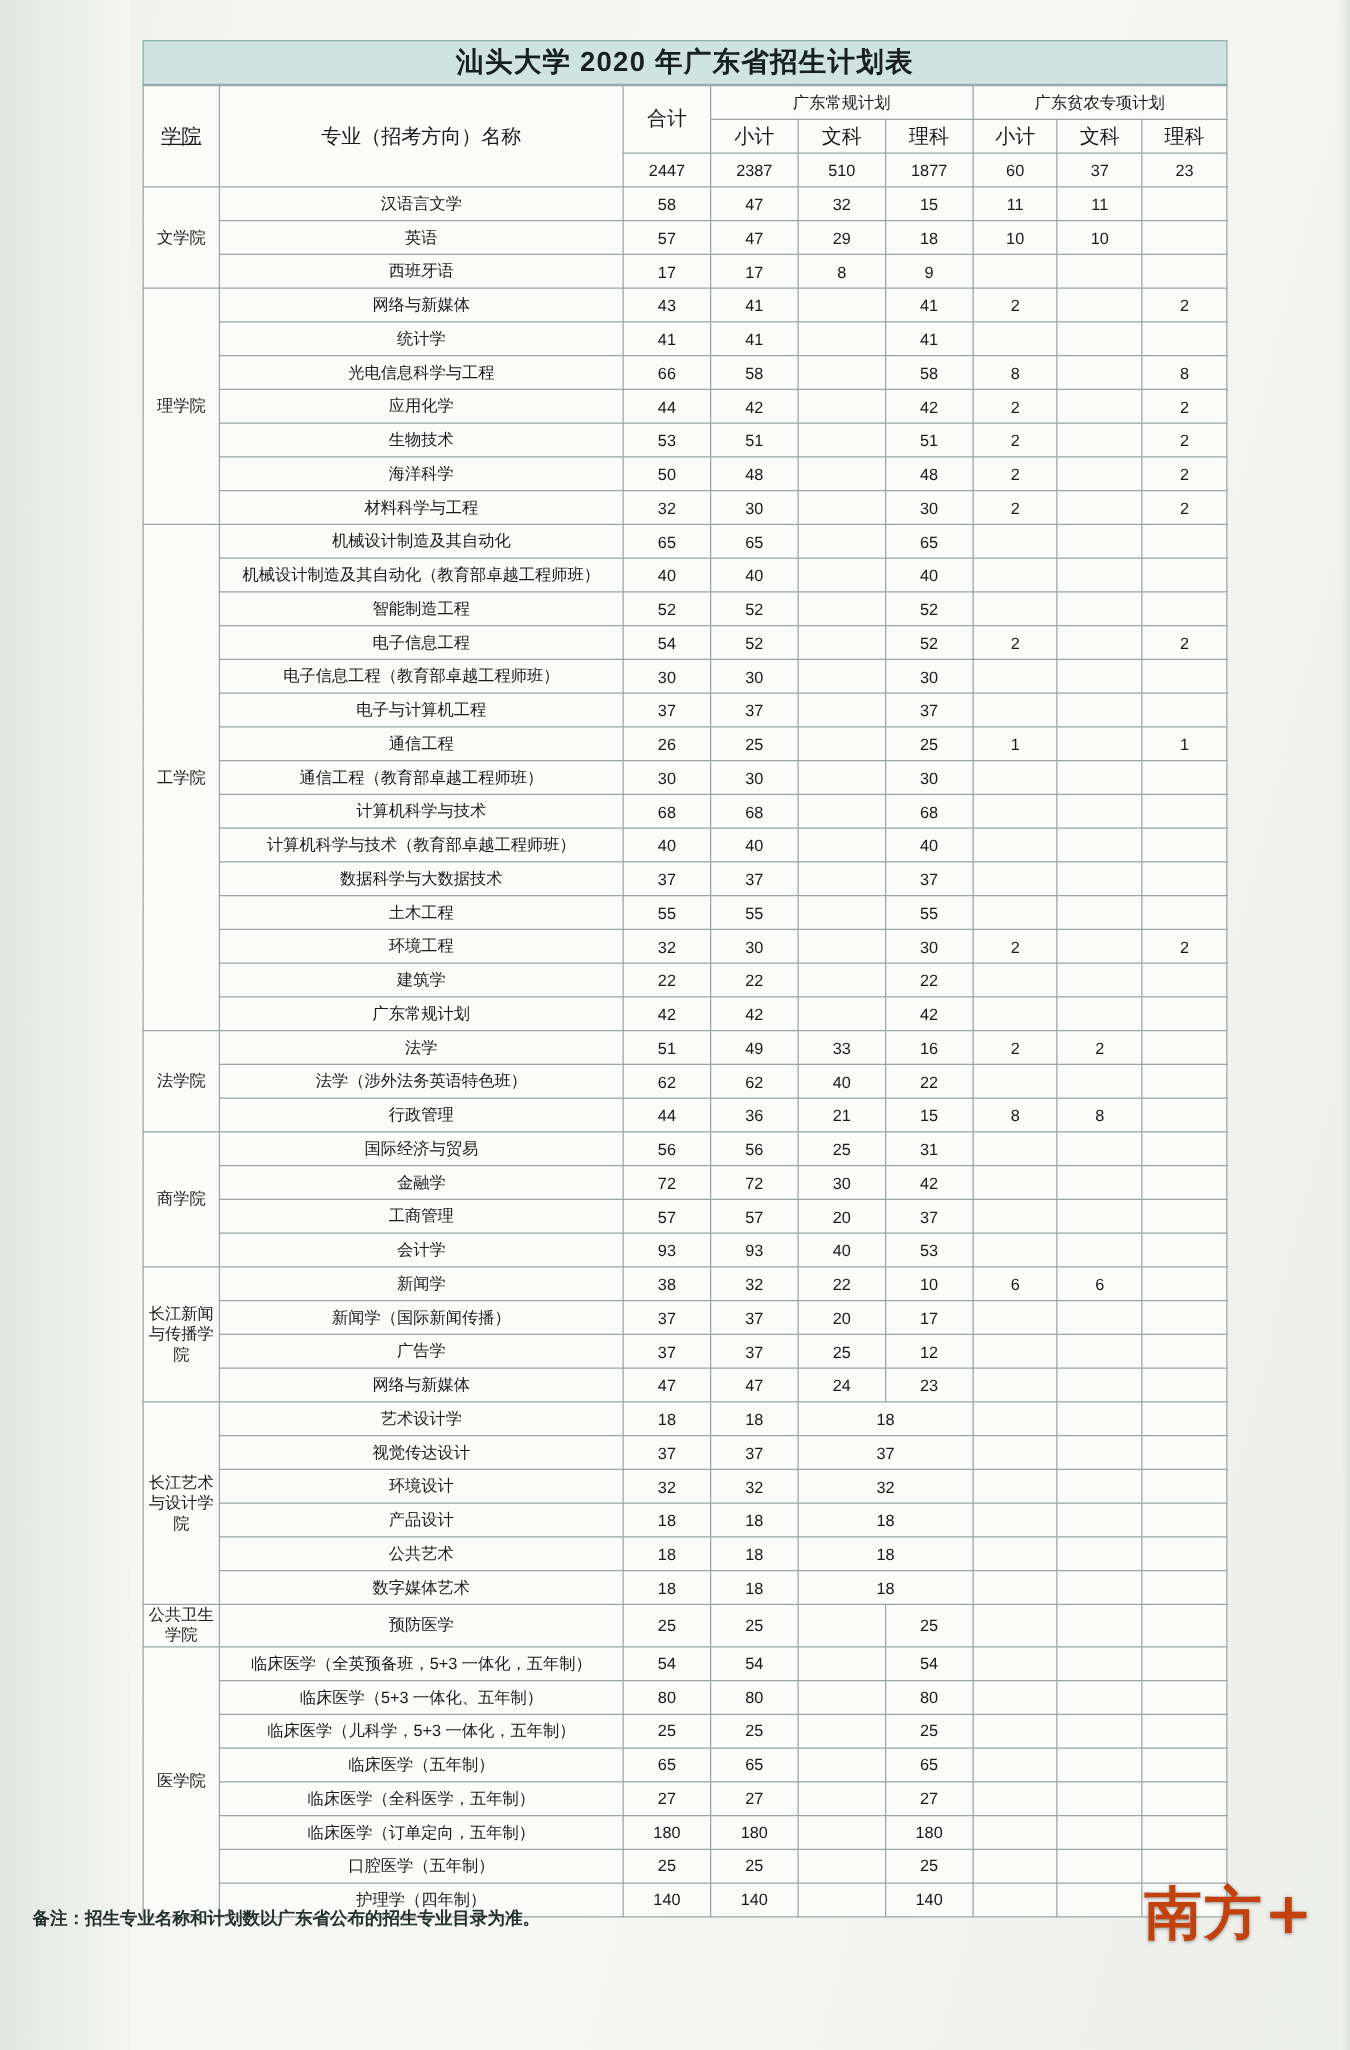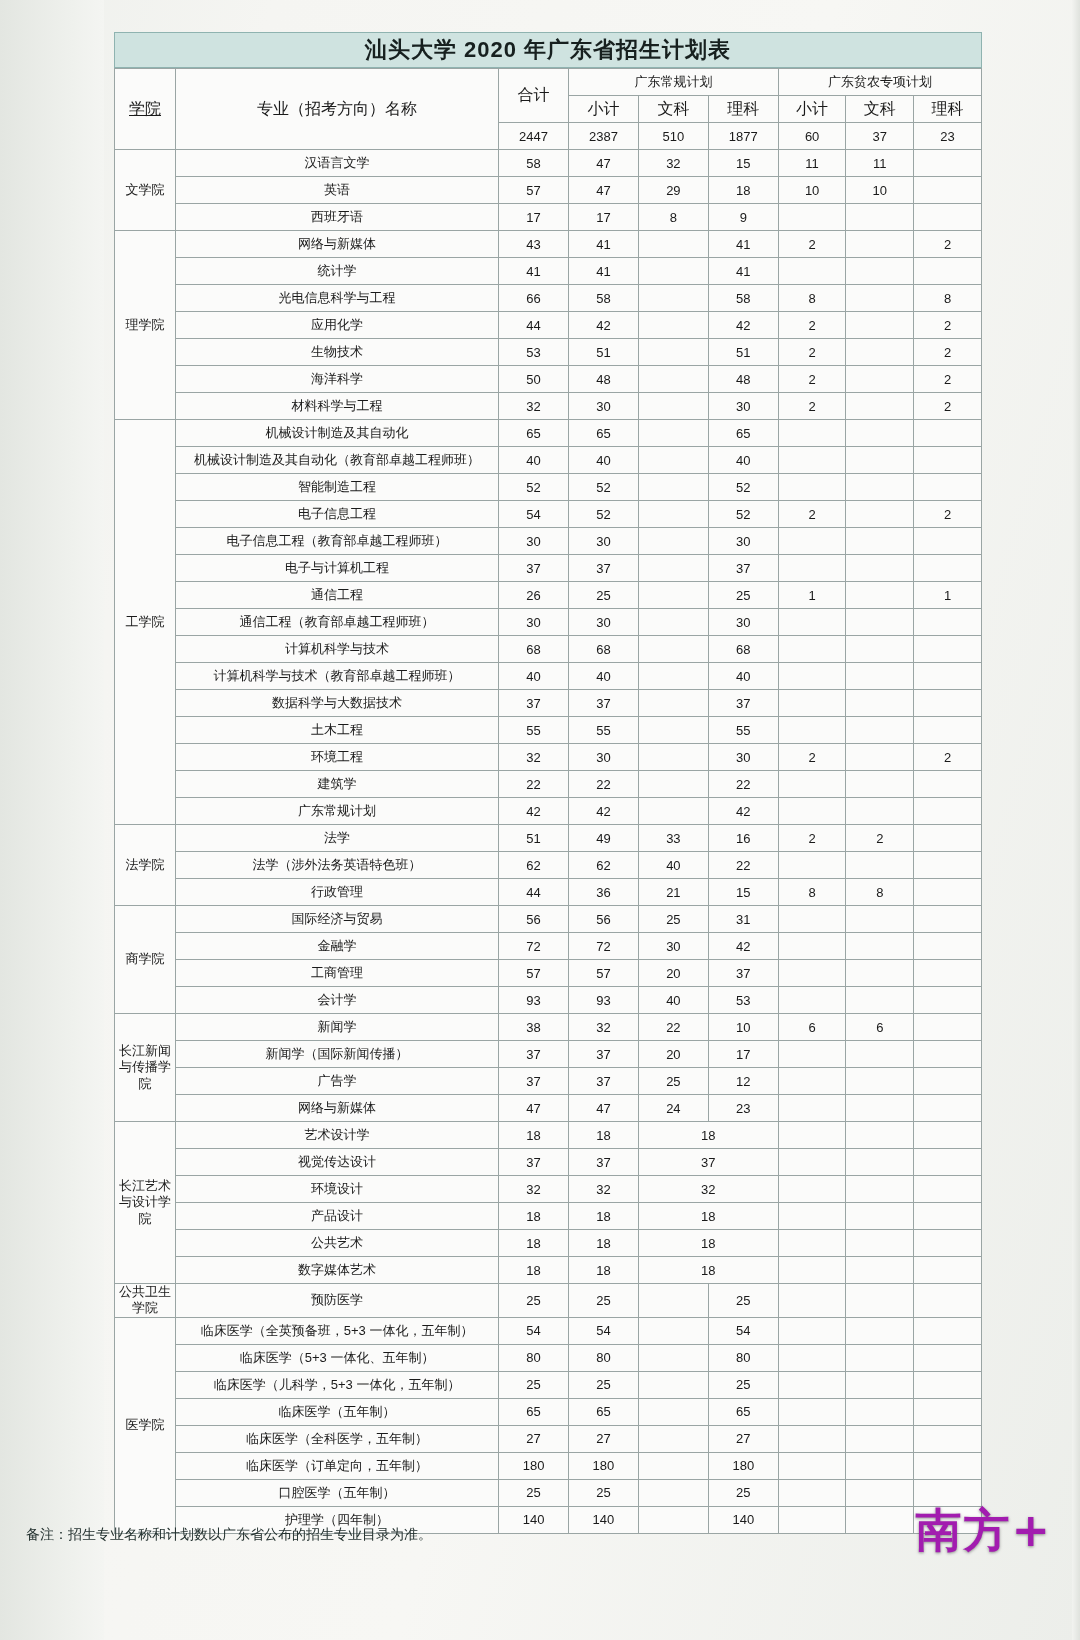--- a/index.html
+++ b/index.html
@@ -64,25 +64,25 @@
     text-align:center;
     padding:0 6px;
   }
   .w-college{width:54px;text-decoration:underline;}
   .w-major{width:290px;}
   .w-num{width:62px;}
   .w-num2{width:60px;}
   .tot-row td{font-weight:normal;}
   .note{
     position:absolute;left:16px;top:1504px;
-    font-size:14px;color:#23312f;
+    font-size:14px;color:#23312f;font-weight:bold;
   }
   .watermark{
     position:absolute;right:28px;bottom:78px;
-    font-size:46px;font-weight:bold;color:#a21caf;
+    font-size:46px;font-weight:bold;color:#c2410c;
     text-shadow:0 1px 3px rgba(60,60,60,.55);
     font-family:"DejaVu Sans", sans-serif;
     letter-spacing:2px;
   }
   .edge-left{
     position:absolute;left:0;top:0;width:104px;height:1640px;
     background:linear-gradient(90deg,#e3e6e1 0%,#eff1ed 70%,#f4f5f2 100%);
   }
   .edge-right{
     position:absolute;right:0;top:0;width:8px;height:1640px;

